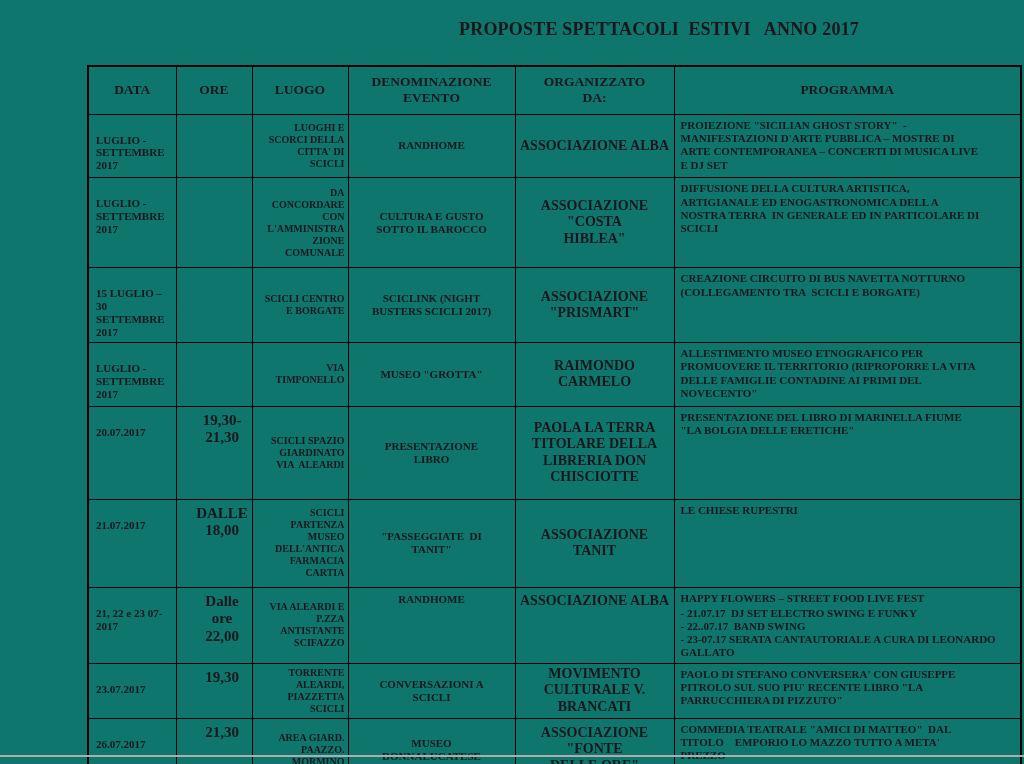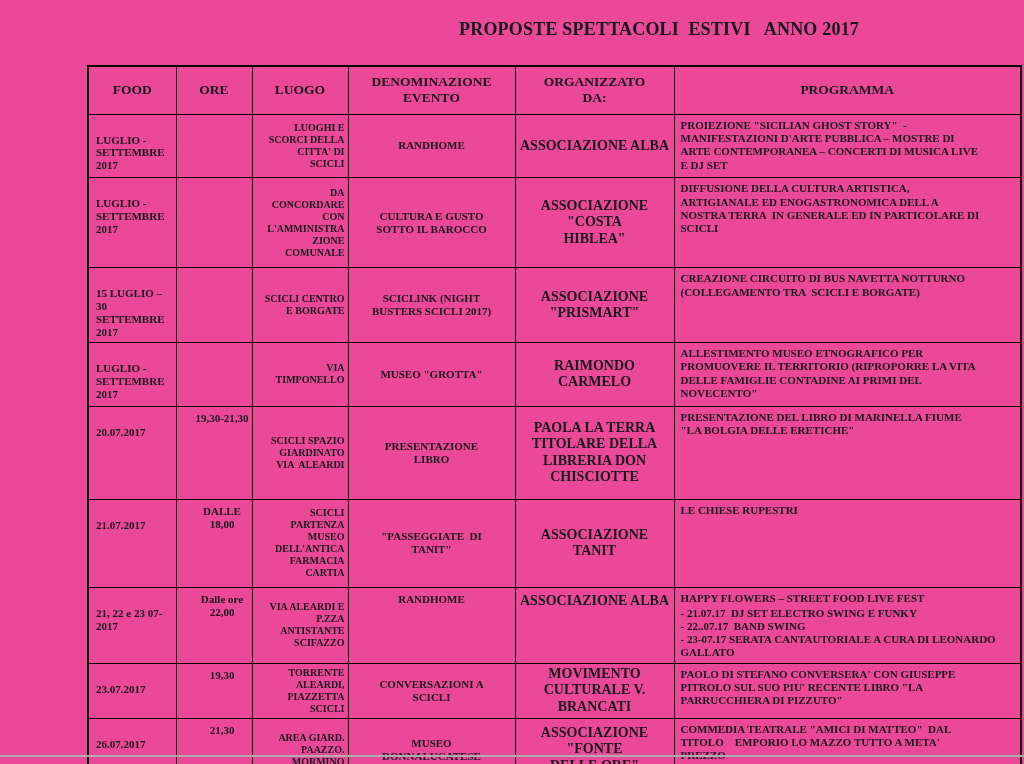--- a/index.html
+++ b/index.html
@@ -1,20 +1,20 @@
 <!DOCTYPE html>
 <html><head>
 <meta charset="utf-8">
 <style>
   html, body { margin: 0; padding: 0; background: #ffffff; }
   .page {
     position: relative;
     width: 1024px;
     height: 764px;
-    background: #ec4899;
+    background: #0f766e;
     font-family: "Liberation Serif", "DejaVu Serif", serif;
     color: #17171d;
     overflow: hidden;
   }
   .doc-title {
     position: absolute;
     top: 19px;
     left: 459px;
     margin: 0;
     font-size: 18px;
@@ -40,21 +40,21 @@
   table.events tbody tr:last-child td { border-bottom: 3px solid #000; }
   th {
     font-size: 13.5px;
     line-height: 1.18;
     text-align: center;
     vertical-align: middle;
     padding: 2px 4px;
   }
   td { line-height: 1.18; }
   .c-data  { font-size: 11px;  text-align: left;   vertical-align: top;    padding: 19px 4px 3px 7px; }
-  .c-ore   { font-size: 11px;  text-align: center; vertical-align: top;    padding: 5px 2px 3px 18px; }
+  .c-ore   { font-size: 15px;  text-align: center; vertical-align: top;    padding: 5px 2px 3px 18px; }
   .c-luogo { font-size: 10px; text-align: right;   vertical-align: middle; padding: 3px 3px 3px 6px; line-height: 1.2; }
   .c-evento{ font-size: 11px;  text-align: center; vertical-align: middle; padding: 2px 20px; }
   .c-org   { font-size: 14px;  text-align: center; vertical-align: middle; padding: 2px 4px; }
   .c-prog  { font-size: 11px;  text-align: left;   vertical-align: top;    padding: 4px 6px 3px 6px; line-height: 1.22; }
   tr.valign-top .c-evento, tr.valign-top .c-org { vertical-align: top; padding-top: 5px; }
   .prog-details { font-size: 11px; line-height: 1.18; margin-top: 2px; white-space: pre-wrap; }
   .bottom-line {
     position: absolute;
     left: 0;
     top: 755px;
@@ -74,21 +74,21 @@
     <colgroup>
       <col style="width:88px">
         <col style="width:76px">
         <col style="width:96px">
       <col style="width:167px">
         <col style="width:159px">
         <col style="width:347px">
     </colgroup>
     <thead>
       <tr style="height:48px">
-        <th>FOOD</th>
+        <th>DATA</th>
         <th>ORE</th>
         <th>LUOGO</th>
         <th>DENOMINAZIONE
 EVENTO</th>
         <th>ORGANIZZATO
 DA:</th>
         <th>PROGRAMMA</th>
       </tr>
     </thead>
     <tbody>

